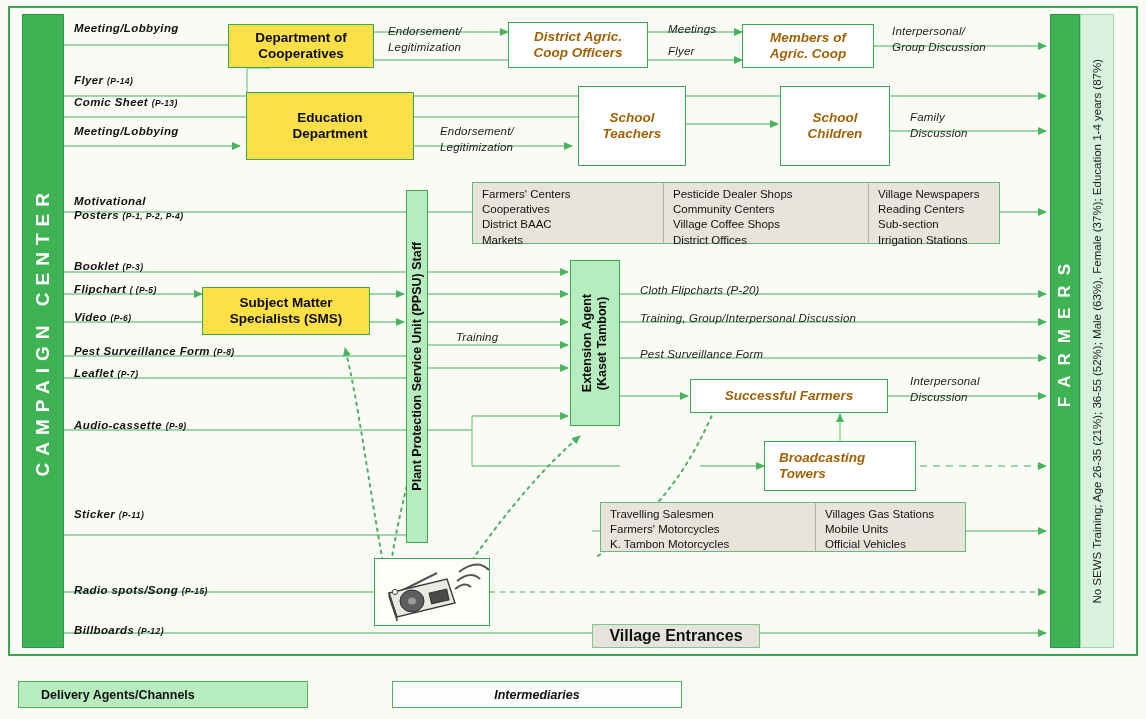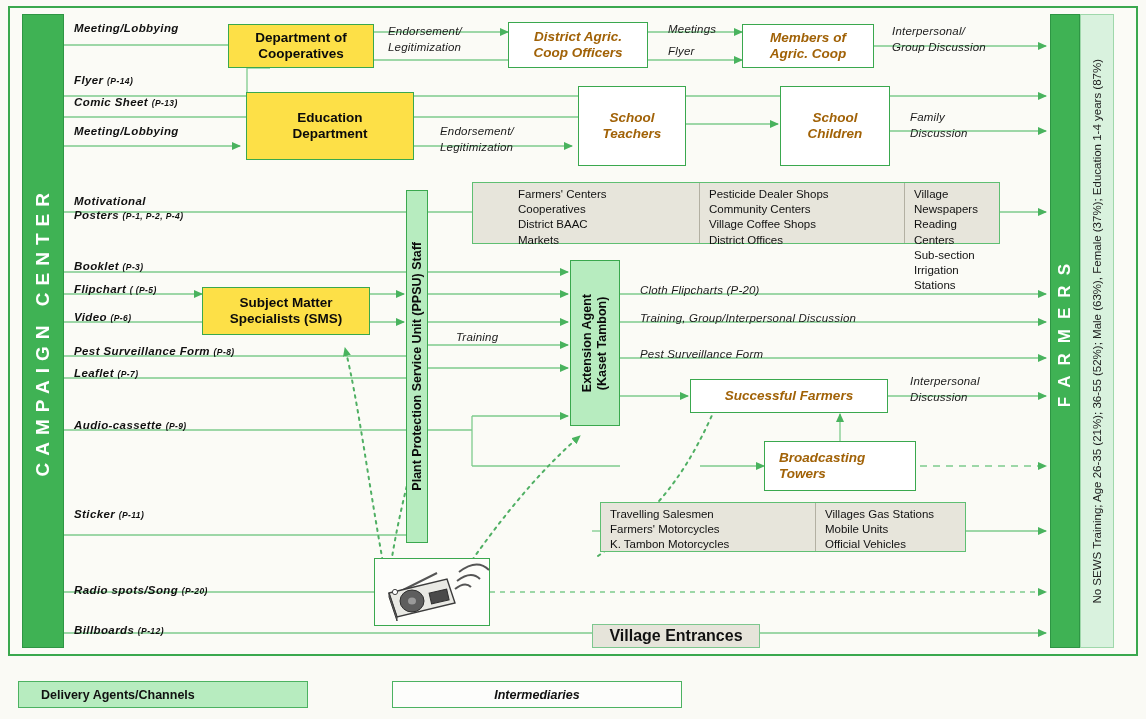--- a/index.html
+++ b/index.html
@@ -273,21 +273,21 @@
   <div class="chan" style="left:74px;top:419px;">
     <span>Audio-cassette</span>
     <span class="pcode">(P-9)</span>
   </div>
   <div class="chan" style="left:74px;top:508px;">
     <span>Sticker</span>
     <span class="pcode">(P-11)</span>
   </div>
   <div class="chan" style="left:74px;top:584px;">
     <span>Radio spots/Song</span>
-    <span class="pcode">(P-20)</span>
+    <span class="pcode">(P-15)</span>
   </div>
   <div class="chan" style="left:74px;top:624px;">
     <span>Billboards</span>
     <span class="pcode">(P-12)</span>
   </div>
 
   <div class="box green" style="left:228px;top:24px;width:146px;height:44px;">
     <span class="plain" style="white-space:pre-line;">Department of
 Cooperatives</span>
   </div>
@@ -338,21 +338,21 @@
   <div class="box white" style="left:764px;top:441px;width:152px;height:50px;">
     <b style="white-space:pre-line;text-align:left;width:100%;padding-left:14px;box-sizing:border-box;">Broadcasting
 Towers</b>
   </div>
 
   <div class="box grey" style="left:592px;top:624px;width:168px;height:24px;border-color:#7dc78e;">
     <span style="font-size:16px;color:#111;font-weight:bold;">Village Entrances</span>
   </div>
 
   <div class="cols" style="left:472px;top:182px;width:528px;height:62px;">
-    <div class="col" style="width:172px;margin-left:36px;">Farmers' Centers
+    <div class="col" style="width:172px;">Farmers' Centers
 Cooperatives
 District BAAC
 Markets</div>
     <div class="col" style="width:186px;">Pesticide Dealer Shops
 Community Centers
 Village Coffee Shops
 District Offices</div>
     <div class="col" style="flex:1;">Village Newspapers
    Reading Centers
 Sub-section

